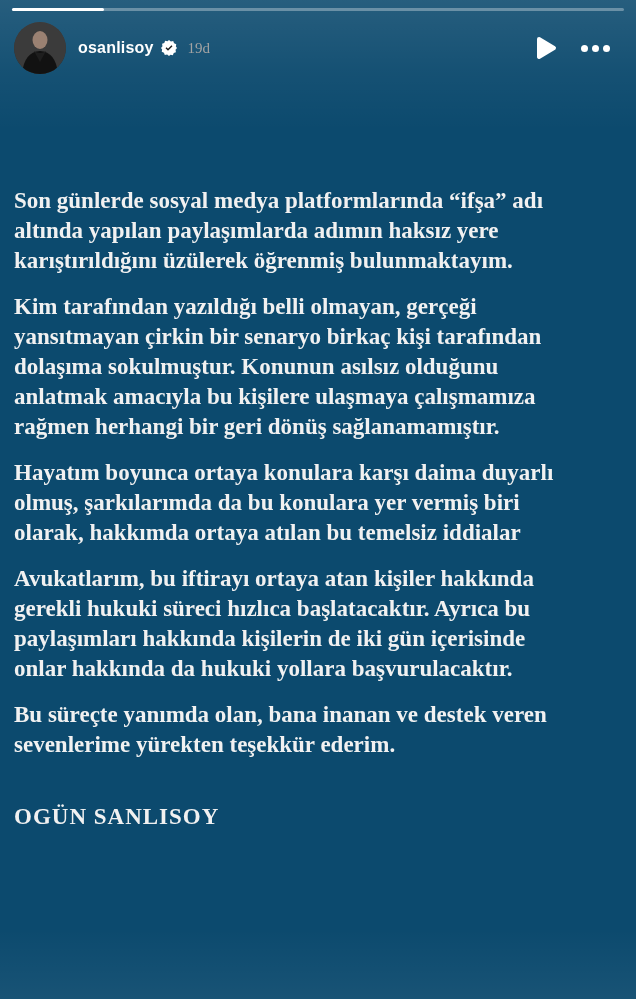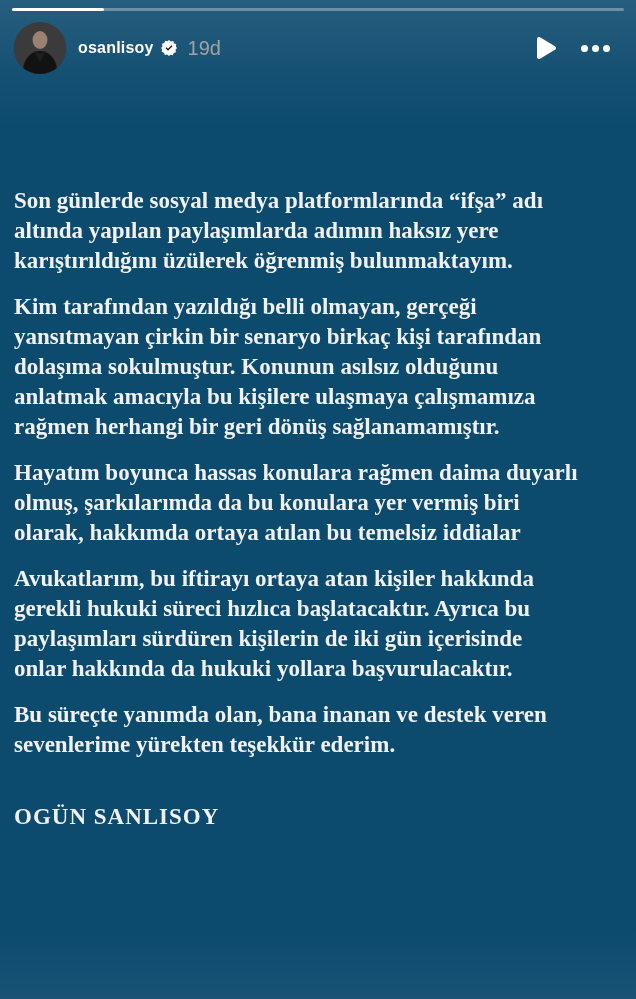--- a/index.html
+++ b/index.html
@@ -52,22 +52,23 @@
   .username {
     color: #ffffff;
     font-size: 16px;
     font-weight: 700;
     letter-spacing: 0.2px;
     cursor: pointer;
   }
   .verified { width: 16px; height: 16px; display: inline-block; }
   .timestamp {
     color: #a3a3a3;
-    font-size: 20px;
+    font-size: 15px;
     margin-left: 4px;
+    font-family: Liberation Serif, serif;
   }
   .actions {
     position: absolute; right: 26px; top: 0; height: 56px;
     display: flex; align-items: center; gap: 24px;
   }
   .play-btn, .more-btn {
     background: none; border: none; cursor: pointer;
     display: flex; align-items: center; justify-content: center;
     padding: 0;
   }
@@ -147,28 +148,28 @@
         <div class="line">karıştırıldığını üzülerek öğrenmiş bulunmaktayım.</div>
       </div>
       <div class="para">
         <div class="line">Kim tarafından yazıldığı belli olmayan, gerçeği</div>
         <div class="line">yansıtmayan çirkin bir senaryo birkaç kişi tarafından</div>
         <div class="line">dolaşıma sokulmuştur. Konunun asılsız olduğunu</div>
         <div class="line">anlatmak amacıyla bu kişilere ulaşmaya çalışmamıza</div>
         <div class="line">rağmen herhangi bir geri dönüş sağlanamamıştır.</div>
       </div>
       <div class="para">
-        <div class="line">Hayatım boyunca hassas konulara rağmen daima duyarlı</div>
+        <div class="line">Hayatım boyunca ortaya konulara karşı daima duyarlı</div>
         <div class="line">olmuş, şarkılarımda da bu konulara yer vermiş biri</div>
         <div class="line">olarak, hakkımda ortaya atılan bu temelsiz iddialar</div>
       </div>
       <div class="para">
         <div class="line">Avukatlarım, bu iftirayı ortaya atan kişiler hakkında</div>
         <div class="line">gerekli hukuki süreci hızlıca başlatacaktır. Ayrıca bu</div>
-        <div class="line">paylaşımları sürdüren kişilerin de iki gün içerisinde</div>
+        <div class="line">paylaşımları hakkında kişilerin de iki gün içerisinde</div>
         <div class="line">onlar hakkında da hukuki yollara başvurulacaktır.</div>
       </div>
       <div class="para">
         <div class="line">Bu süreçte yanımda olan, bana inanan ve destek veren</div>
         <div class="line">sevenlerime yürekten teşekkür ederim.</div>
       </div>
       <div class="signature">OGÜN SANLISOY</div>
     </div>
 </div>
 

